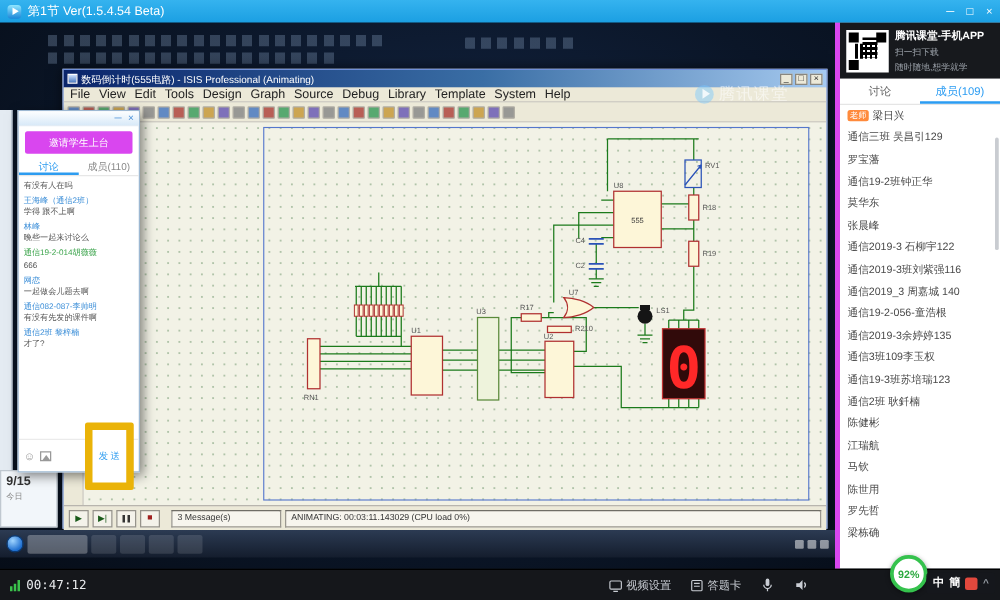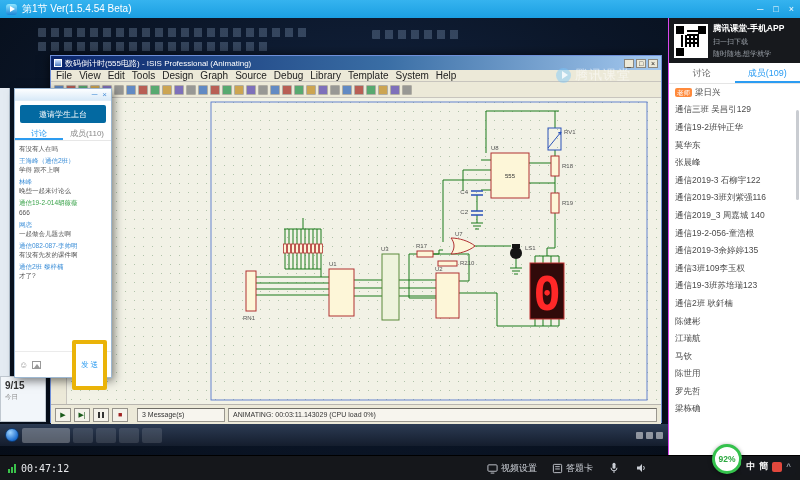--- a/index.html
+++ b/index.html
@@ -59,56 +59,56 @@
   .msgbox { width:88px; margin-left:6px; }
   .statbox { flex:1; }
 
   
   .chatwin { position:absolute; left:14px; top:70px; width:98px; height:290px; z-index:6;
     background:#fff; border:1px solid #9db8d2; box-shadow:2px 3px 9px rgba(0,0,0,.5);
     display:flex; flex-direction:column; }
   .cw-title { height:12px; background:linear-gradient(#fdfeff,#d9eaf8); border-bottom:1px solid #e2ecf5;
     display:flex; align-items:center; justify-content:flex-end; gap:5px; padding:0 4px;
     font-size:8px; color:#4a90d8; }
-  .cw-invite { margin:4px 5px 3px; height:18px; background:#0369a1; color:#fff; font-size:8px;
+  .cw-invite { margin:4px 5px 3px; height:18px; background:#d946ef; color:#fff; font-size:8px;
     border:none; border-radius:2px; display:flex; align-items:center; justify-content:center; width:calc(100% - 10px); }
   .cw-tabs { height:15px; display:flex; border-bottom:1px solid #e7e7e7; font-size:8px; }
   .cw-tab { flex:1; display:flex; align-items:center; justify-content:center; color:#888; }
   .cw-tab.active { color:#2d9cf0; box-shadow:inset 0 -2px 0 #2d9cf0; }
   .cw-msgs { flex:1; overflow:hidden; padding:3px 4px; font-size:6.5px; line-height:1.4; }
   .cw-name { font-size:6.5px; }
   .cw-name.blue { color:#3d8fd8; } .cw-name.green { color:#3aa34a; }
   .cw-text { color:#555; margin-bottom:3px; }
   .cw-foot { height:26px; border-top:1px solid #ebebeb; display:flex; align-items:center; gap:4px; padding:0 4px; }
   .cw-emoji { color:#999; font-size:9px; }
   .cw-imgico { width:9px; height:8px; border:1px solid #999; position:relative; }
   .cw-imgico::after { content:""; position:absolute; left:1px; bottom:0; border-left:3px solid transparent;
     border-right:3px solid transparent; border-bottom:4px solid #999; }
-  .cw-send { margin-left:auto; border:4px solid #eab308; color:#2d9cf0; background:#fff;
+  .cw-send { margin-left:auto; border:6px solid #eab308; color:#2d9cf0; background:#fff;
     font-size:7.5px; padding:16px 5px; border-radius:2px; }
 
   
   .left-strip { position:absolute; left:0; top:70px; width:10px; height:288px;
     background:#e4ebf2; border-right:1px solid #b5c2cf; z-index:4; }
   .calendar { position:absolute; left:0; top:358px; width:46px; height:46px; z-index:4;
     background:#f2f6fa; border:1px solid #c0c8d0; padding:3px 4px; }
   .cal-date { font-size:10px; font-weight:bold; color:#333; }
   .cal-sub { font-size:6.5px; color:#888; margin-top:2px; }
   .taskbar { position:absolute; left:0; top:406px; width:668px; height:22px; z-index:5;
     background:linear-gradient(#2c3b53,#141d2d); display:flex; align-items:center; gap:3px; padding:0 5px; }
   .start-orb { width:14px; height:14px; border-radius:50%; flex:0 0 auto;
     background:radial-gradient(circle at 35% 30%, #9fd4ff, #1f6fd0 70%); border:1px solid #0c3a72; }
   .tk-btn { width:20px; height:15px; background:rgba(255,255,255,.12); border-radius:2px; flex:0 0 auto; }
   .tk-btn.active { width:48px; background:rgba(255,255,255,.28); }
   .tk-tray { margin-left:auto; display:flex; gap:3px; align-items:center; }
   .tk-tray i { width:7px; height:7px; background:rgba(255,255,255,.5); border-radius:1px; display:block; }
 
   
   .right-panel { position:absolute; top:18px; right:0; width:132px; height:437px; z-index:20;
-    background:#fff; border-left:1px solid #d946ef; display:flex; flex-direction:column; }
+    background:#fff; border-left:4px solid #d946ef; display:flex; flex-direction:column; }
   .promo { height:45px; background:#17191d; display:flex; align-items:center; gap:5px; padding:0 5px; flex:0 0 auto; }
   .qr { width:34px; height:34px; background:#fff; flex:0 0 auto; padding:2px; }
   .qr-in { width:100%; height:100%;
     background:
       linear-gradient(#000,#000) 0 0/8px 8px no-repeat,
       linear-gradient(#000,#000) 100% 0/8px 8px no-repeat,
       linear-gradient(#000,#000) 0 100%/8px 8px no-repeat,
       repeating-linear-gradient(90deg,#000 0 2px,transparent 2px 4px) 50% 55%/20px 12px no-repeat,
       repeating-linear-gradient(#000 0 2px,transparent 2px 4px) 60% 30%/12px 16px no-repeat; }
   .promo-txt { display:flex; flex-direction:column; gap:2px; min-width:0; }
@@ -422,20 +422,23 @@
       <span class="p-tab">讨论</span>
       <span class="p-tab active">成员(109)</span>
     </div>
     <div class="member-list">
         <div class="m-row">
           <span class="m-badge">老师</span>
           <span class="m-name">梁日兴</span>
         </div>
         <div class="m-row">
           <span class="m-name">通信三班 吴昌引129</span>
+        </div>
+        <div class="m-row">
+          <span class="m-name">罗宝藩</span>
         </div>
         <div class="m-row">
           <span class="m-name">通信19-2班钟正华</span>
         </div>
         <div class="m-row">
           <span class="m-name">莫华东</span>
         </div>
         <div class="m-row">
           <span class="m-name">张晨峰</span>
         </div>

